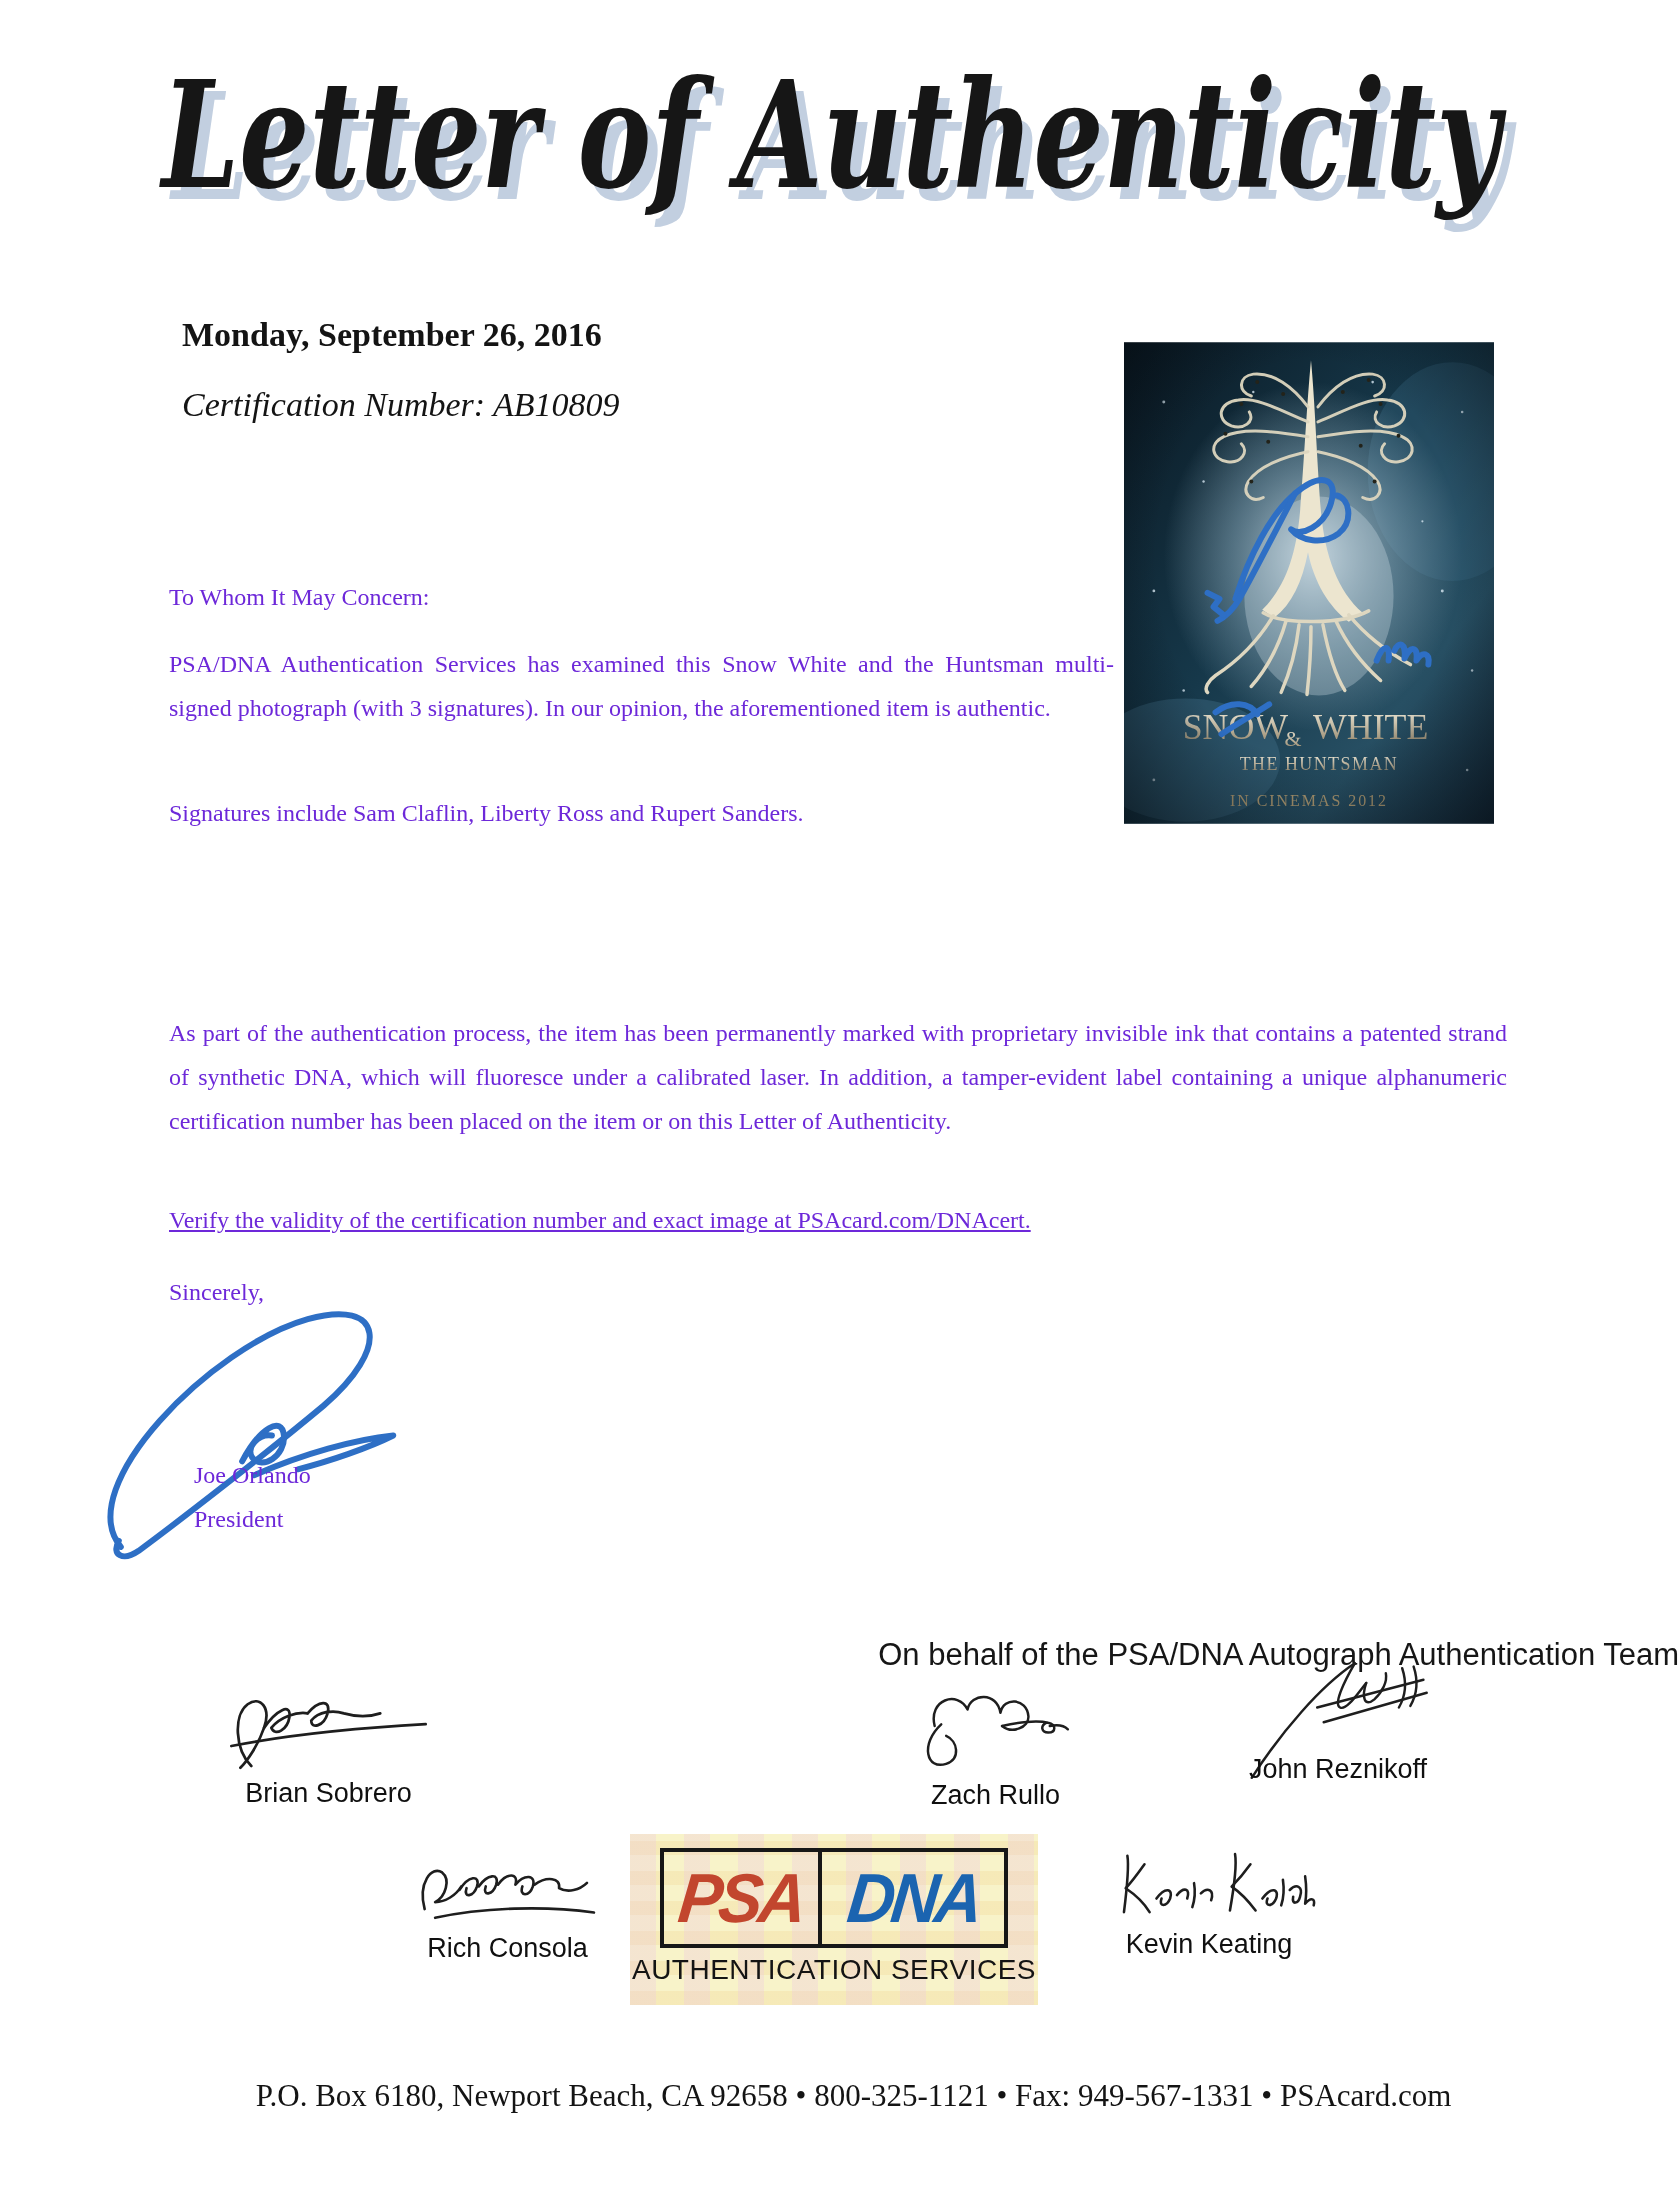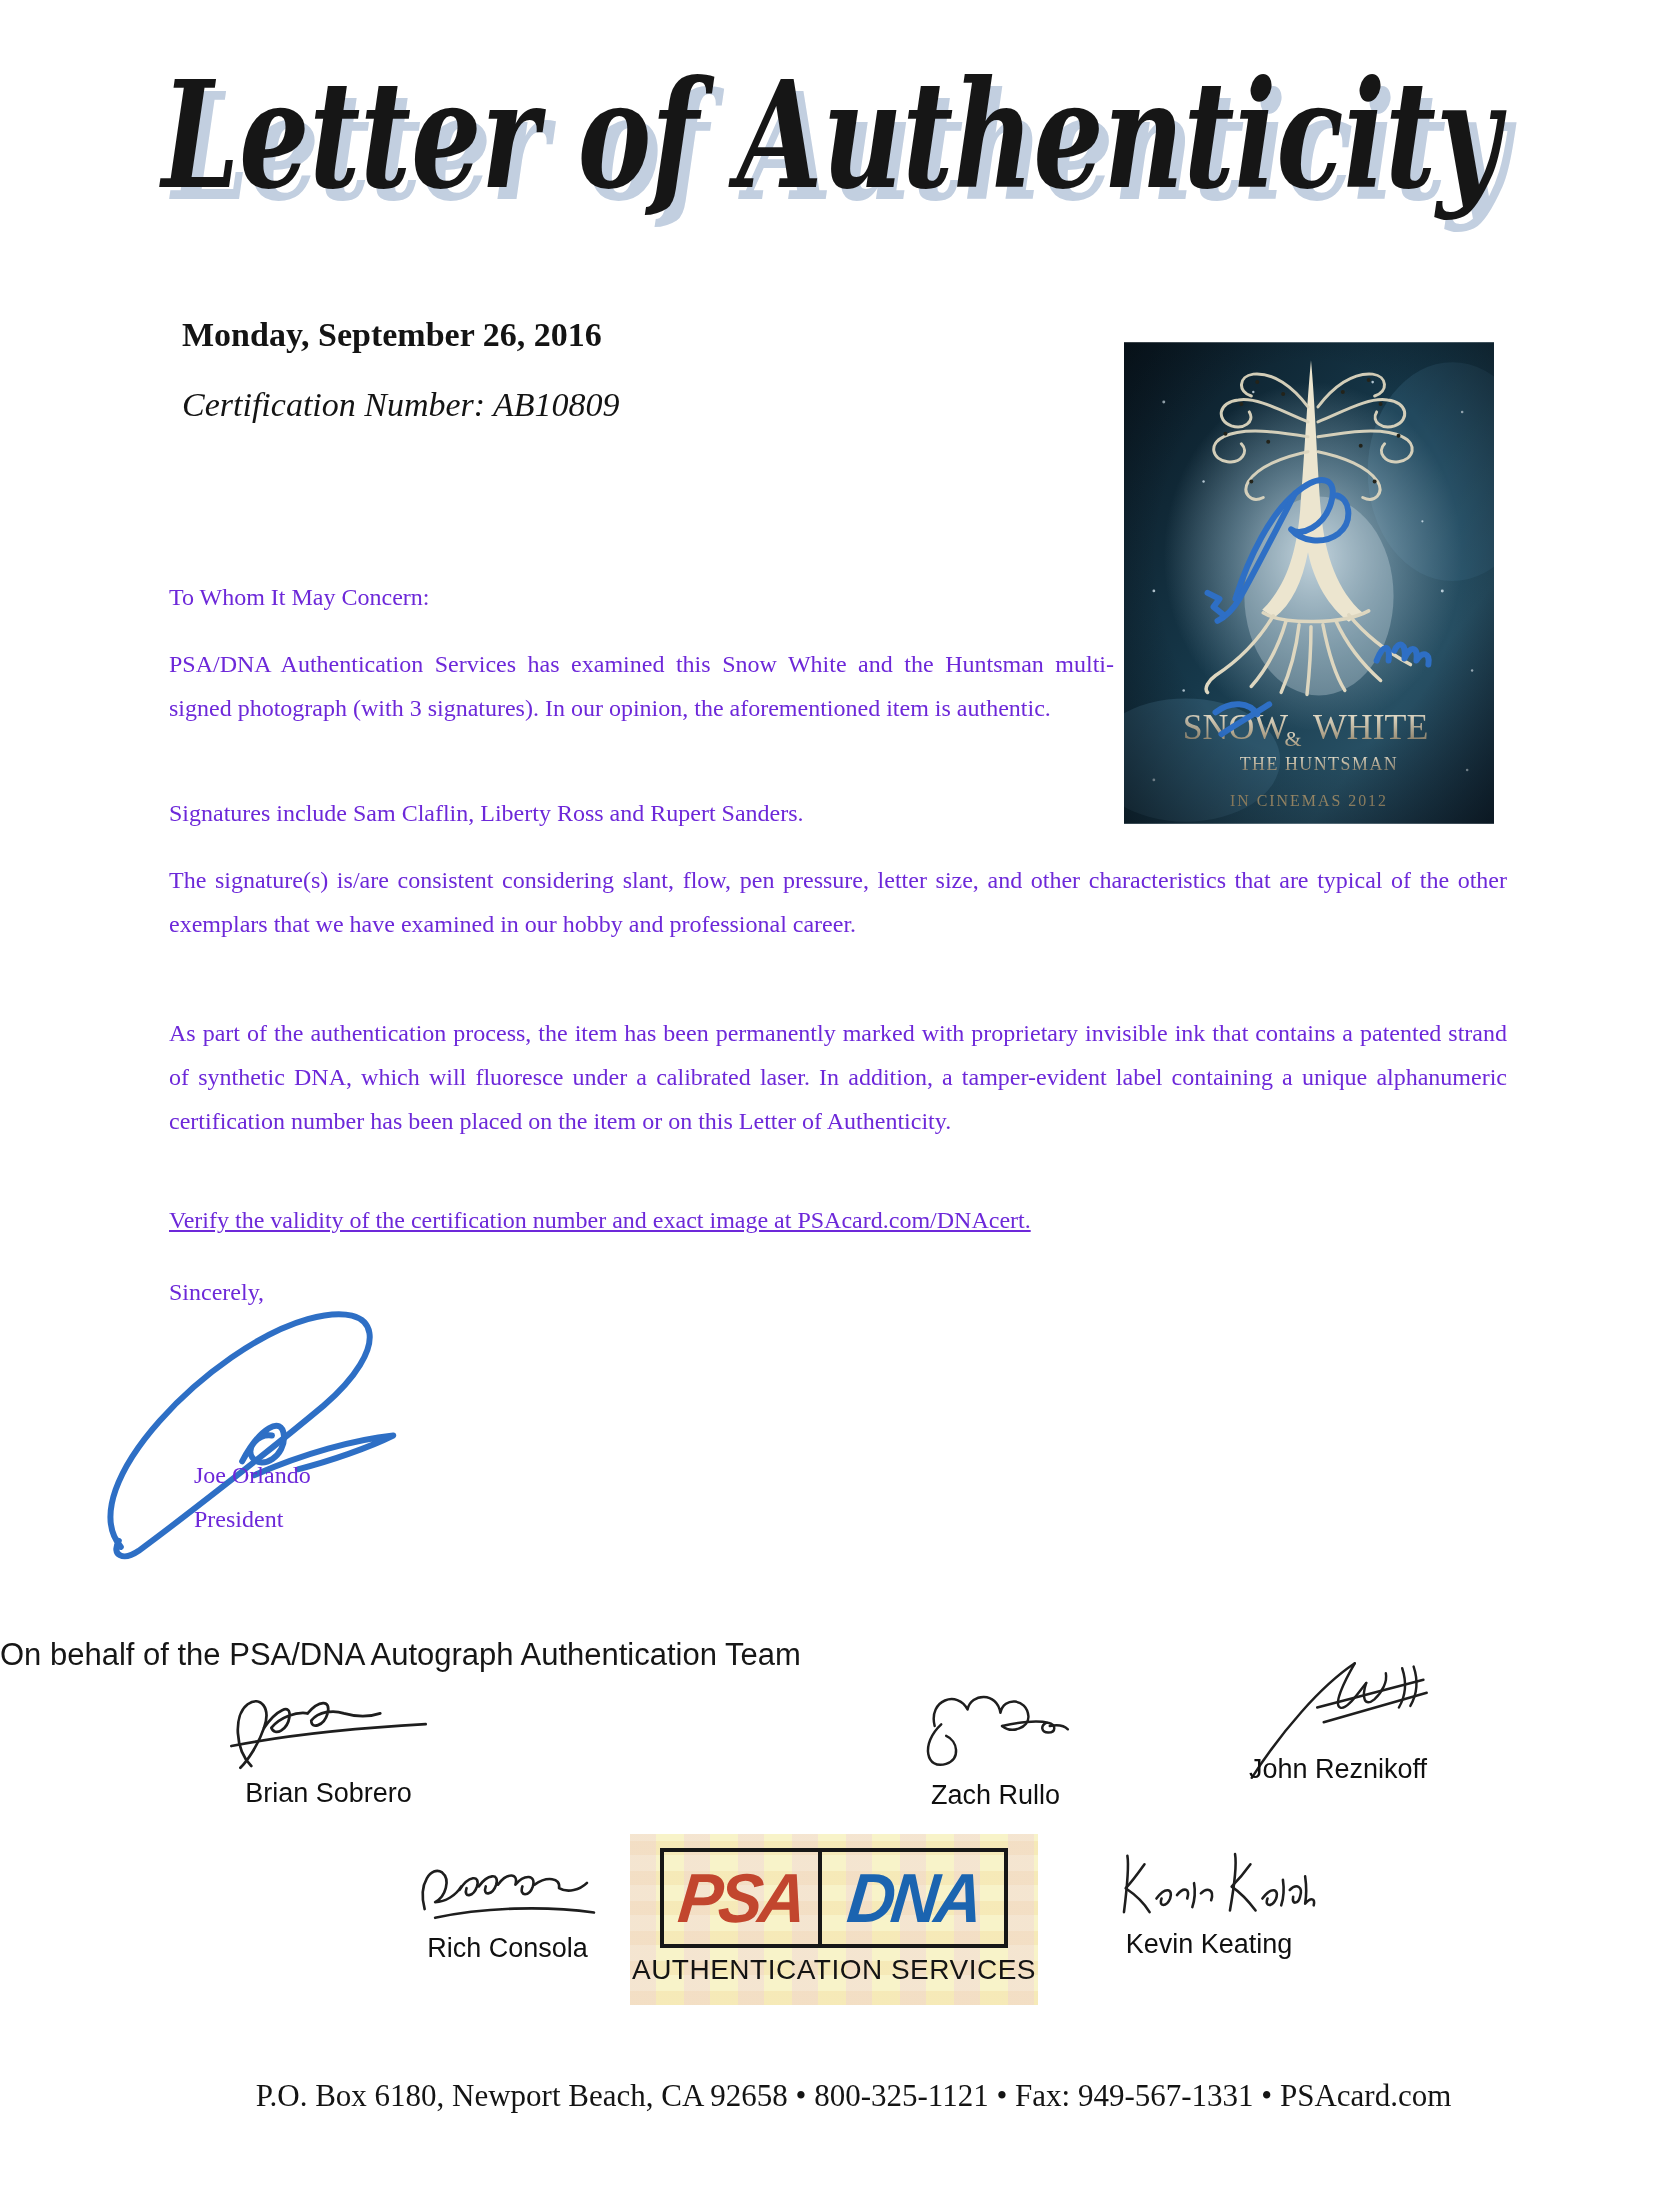--- a/index.html
+++ b/index.html
@@ -18,22 +18,22 @@
   .par { position:absolute; font-size:24px; line-height:44px; color:#6d28d9; text-align:justify; }
   .par.single { text-align:left; white-space:nowrap; }
   
   .poster { position:absolute; left:1124px; top:342px; width:370px; height:482px; }
   .poster svg { display:block; }
   
   .inksig path { fill:none; stroke:#1e1e1e; stroke-width:3; stroke-linecap:round; stroke-linejoin:round; }
   .bluesig path { fill:none; stroke:#2e6fc5; stroke-width:6; stroke-linecap:round; stroke-linejoin:round; }
   .joe-sig { position:absolute; left:85px; top:1286px; }
   
-  .team-heading { position:absolute; left:0; right:0; top:1637px; text-align:left;
-    font-family:"Liberation Sans", sans-serif; font-size:31px; color:#161616; }
+  .team-heading { position:absolute; left:0; right:0; top:1637px; text-align:right;
+    font-family:"Liberation Sans", sans-serif; font-size:31px; color:#161616;padding-left:24px; }
   .member { position:absolute; text-align:center; font-family:"Liberation Sans", sans-serif;
     font-size:27px; color:#101010; }
   .member .sigbox { display:flex; justify-content:center; align-items:flex-end; overflow:visible; }
   .member svg { overflow:visible; }
   .mname { margin-top:2px; }
   
   .logo { position:absolute; left:630px; top:1834px; width:408px; height:171px; text-align:center;
     background-color:#f8f3c9;
     background-image:
       repeating-linear-gradient(90deg, rgba(236,197,226,0.30) 0 26px, rgba(0,0,0,0) 26px 54px),
@@ -170,21 +170,20 @@
         <path d="M92 372 C108 360 126 362 134 374 M98 394 C116 382 134 372 146 364" stroke-width="4.5"></path>
       </g>
 
       <rect x="0" y="0" width="372" height="484" fill="url(#vigG)"></rect>
     </svg>
   </div>
 
   <div class="par single" style="left:169px; top:575px;">To Whom It May Concern:</div>
   <div class="par" style="left:169px; top:642px; width:945px;">PSA/DNA Authentication Services has examined this Snow White and the Huntsman multi-signed photograph (with 3 signatures). In our opinion, the aforementioned item is authentic.</div>
   <div class="par single" style="left:169px; top:791px;">Signatures include Sam Claflin, Liberty Ross and Rupert Sanders.</div>
-  <div class="par" style="left:169px; top:858px; width:1338px;">The signature(s) is/are consistent considering slant, flow, pen pressure, letter size, and other characteristics that are typical of the other exemplars that we have examined in our hobby and professional career.</div>
   <div class="par" style="left:169px; top:1011px; width:1338px;">As part of the authentication process, the item has been permanently marked with proprietary invisible ink that contains a patented strand of synthetic DNA, which will fluoresce under a calibrated laser. In addition, a tamper-evident label containing a unique alphanumeric certification number has been placed on the item or on this Letter of Authenticity.</div>
   <div class="par single" style="left:169px; top:1198px;text-decoration:underline;">Verify the validity of the certification number and exact image at PSAcard.com/DNAcert.</div>
   <div class="par single" style="left:169px; top:1270px;">Sincerely,</div>
 
   <svg class="joe-sig bluesig" width="358" height="284" viewBox="0 0 360 285">
     <path d="M36 262 C-14 202 128 60 224 33 C301 12 307 62 240 120 C180 170 92 238 54 266 C38 277 26 270 34 256"></path>
     <path d="M158 176 C176 142 198 130 200 150 C202 170 178 186 168 172 C162 162 174 148 188 150"></path>
     <path d="M170 190 C220 168 272 154 310 150 C286 162 246 176 214 184"></path>
   </svg>
   <div class="par single" style="left:194px; top:1453px;">Joe Orlando</div>

